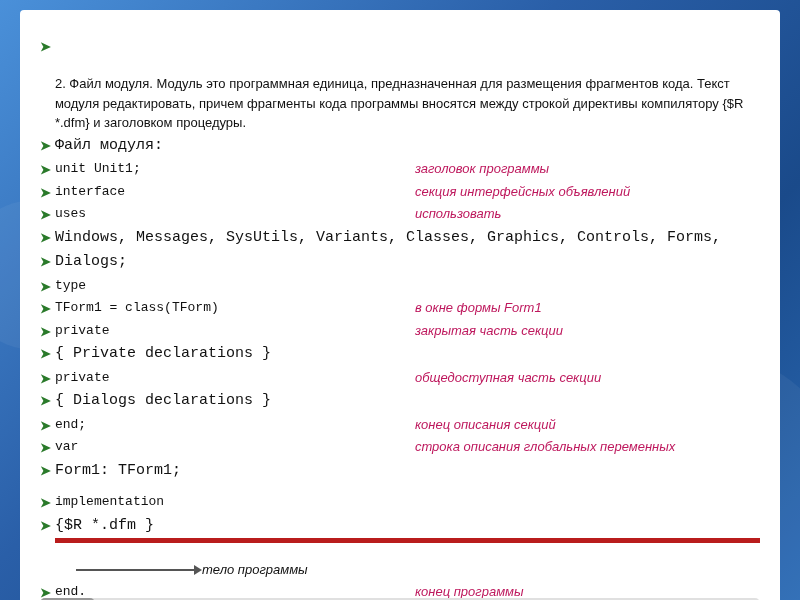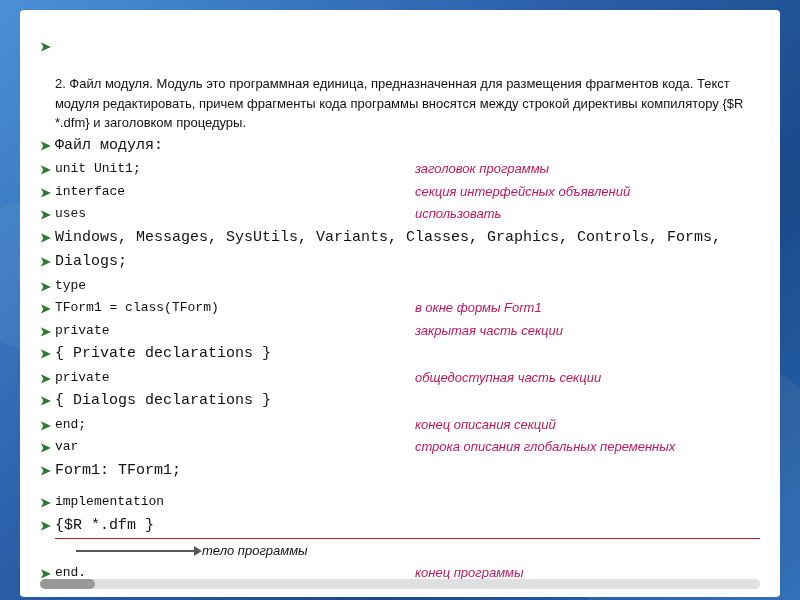--- a/index.html
+++ b/index.html
@@ -85,22 +85,22 @@
 
     .right-col {
       flex: 1;
       font-style: italic;
       font-size: 13px;
       color: #be185d;
       padding-left: 10px;
     }
 
     .underline-row {
-      border-bottom: 1px solid #b91c1c;
-      margin-bottom: 0;
+      border-bottom: 5px solid #b91c1c;
+      margin-bottom: 15px;
       padding-bottom: 1px;
     }
 
     .spacer { height: 8px; }
 
     .bottom-arrow {
       display: flex;
       align-items: center;
       margin-left: 18px;
       margin-top: 2px;

